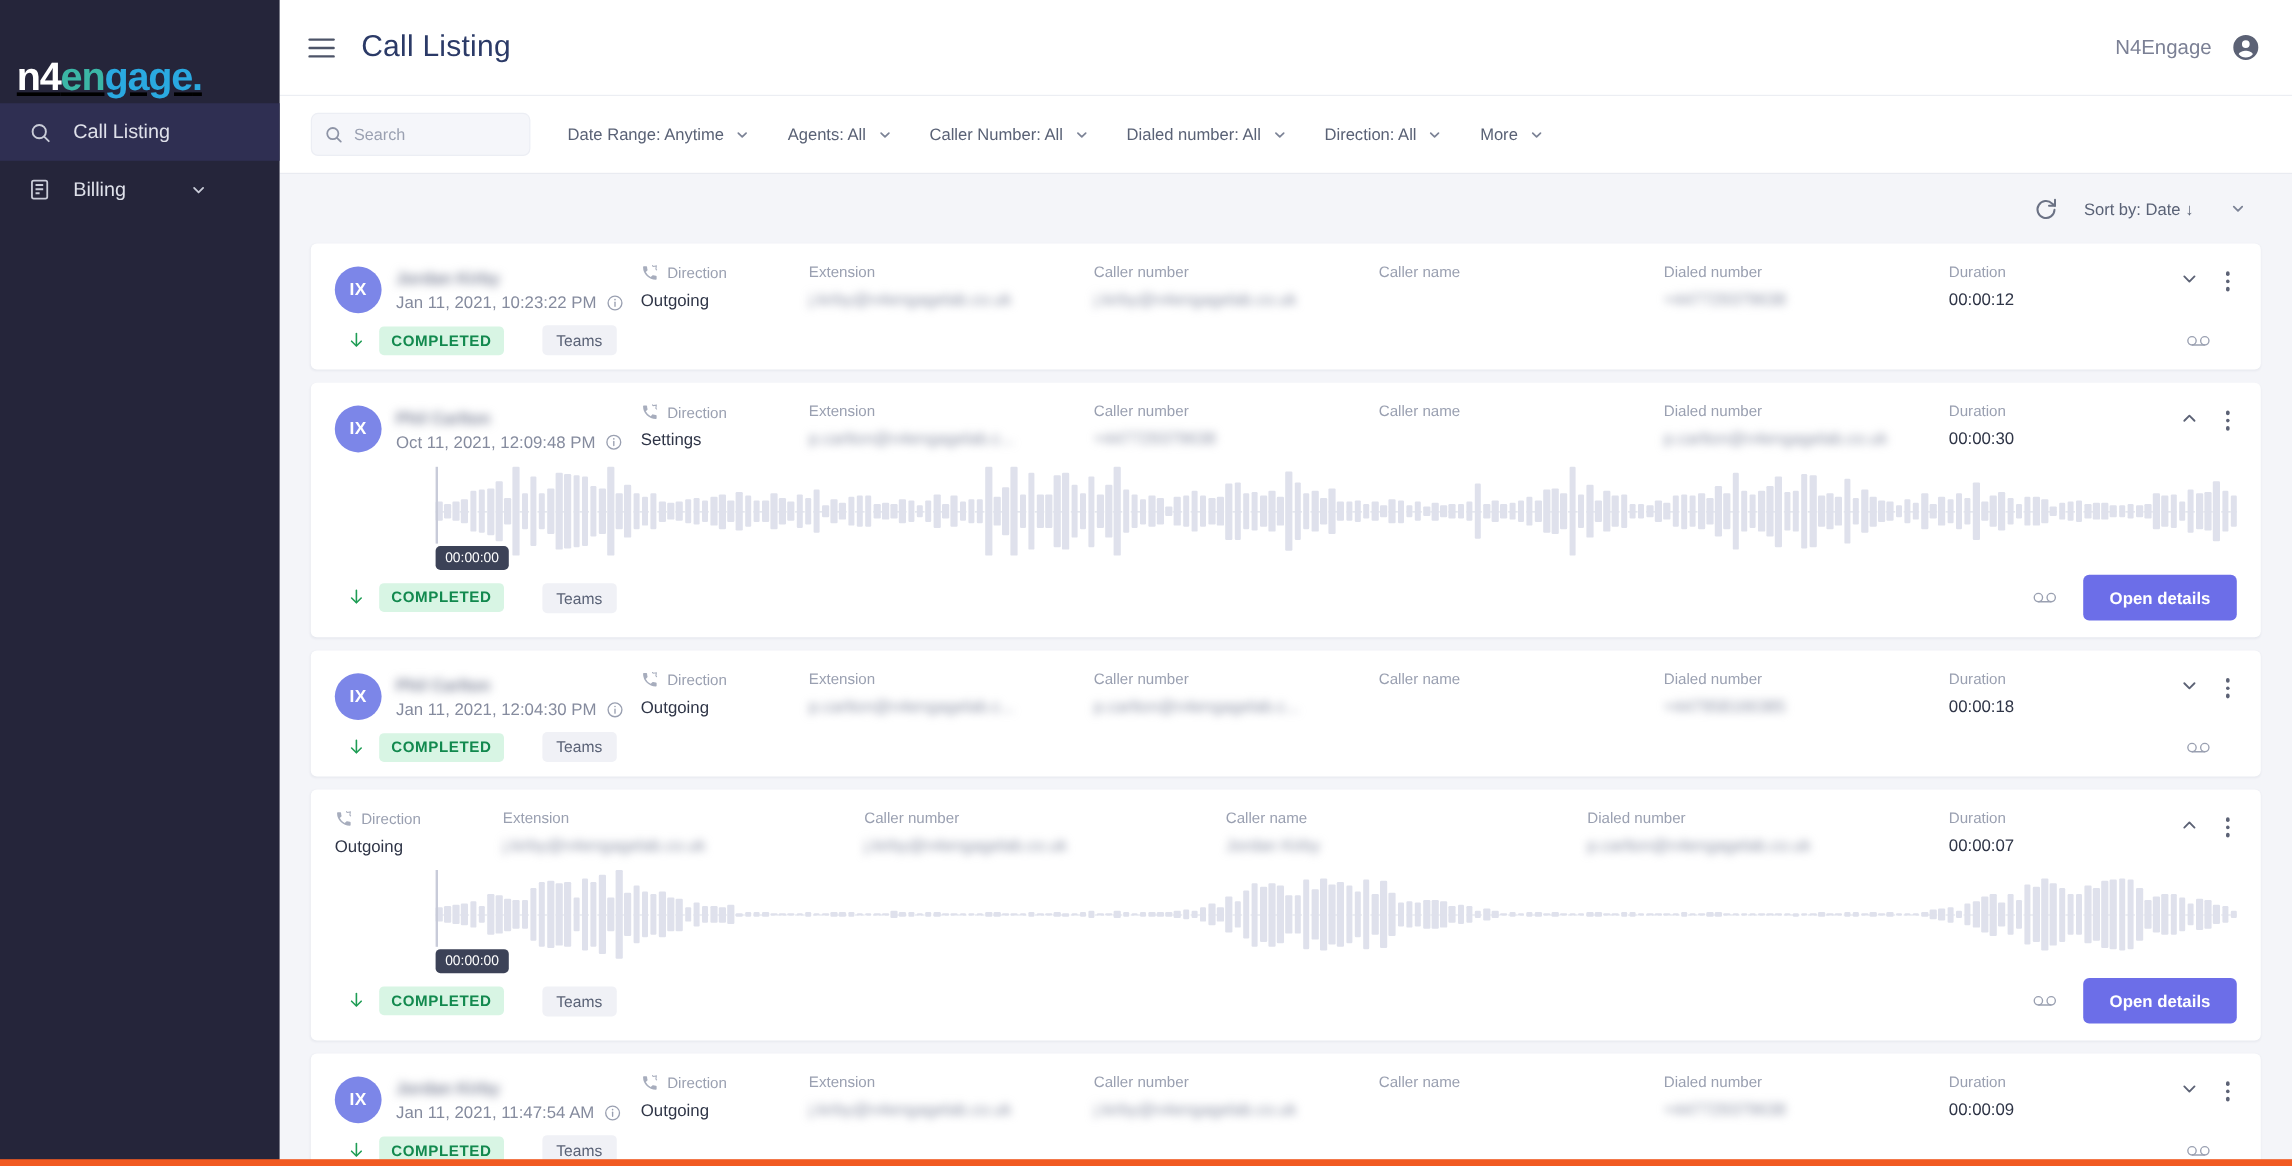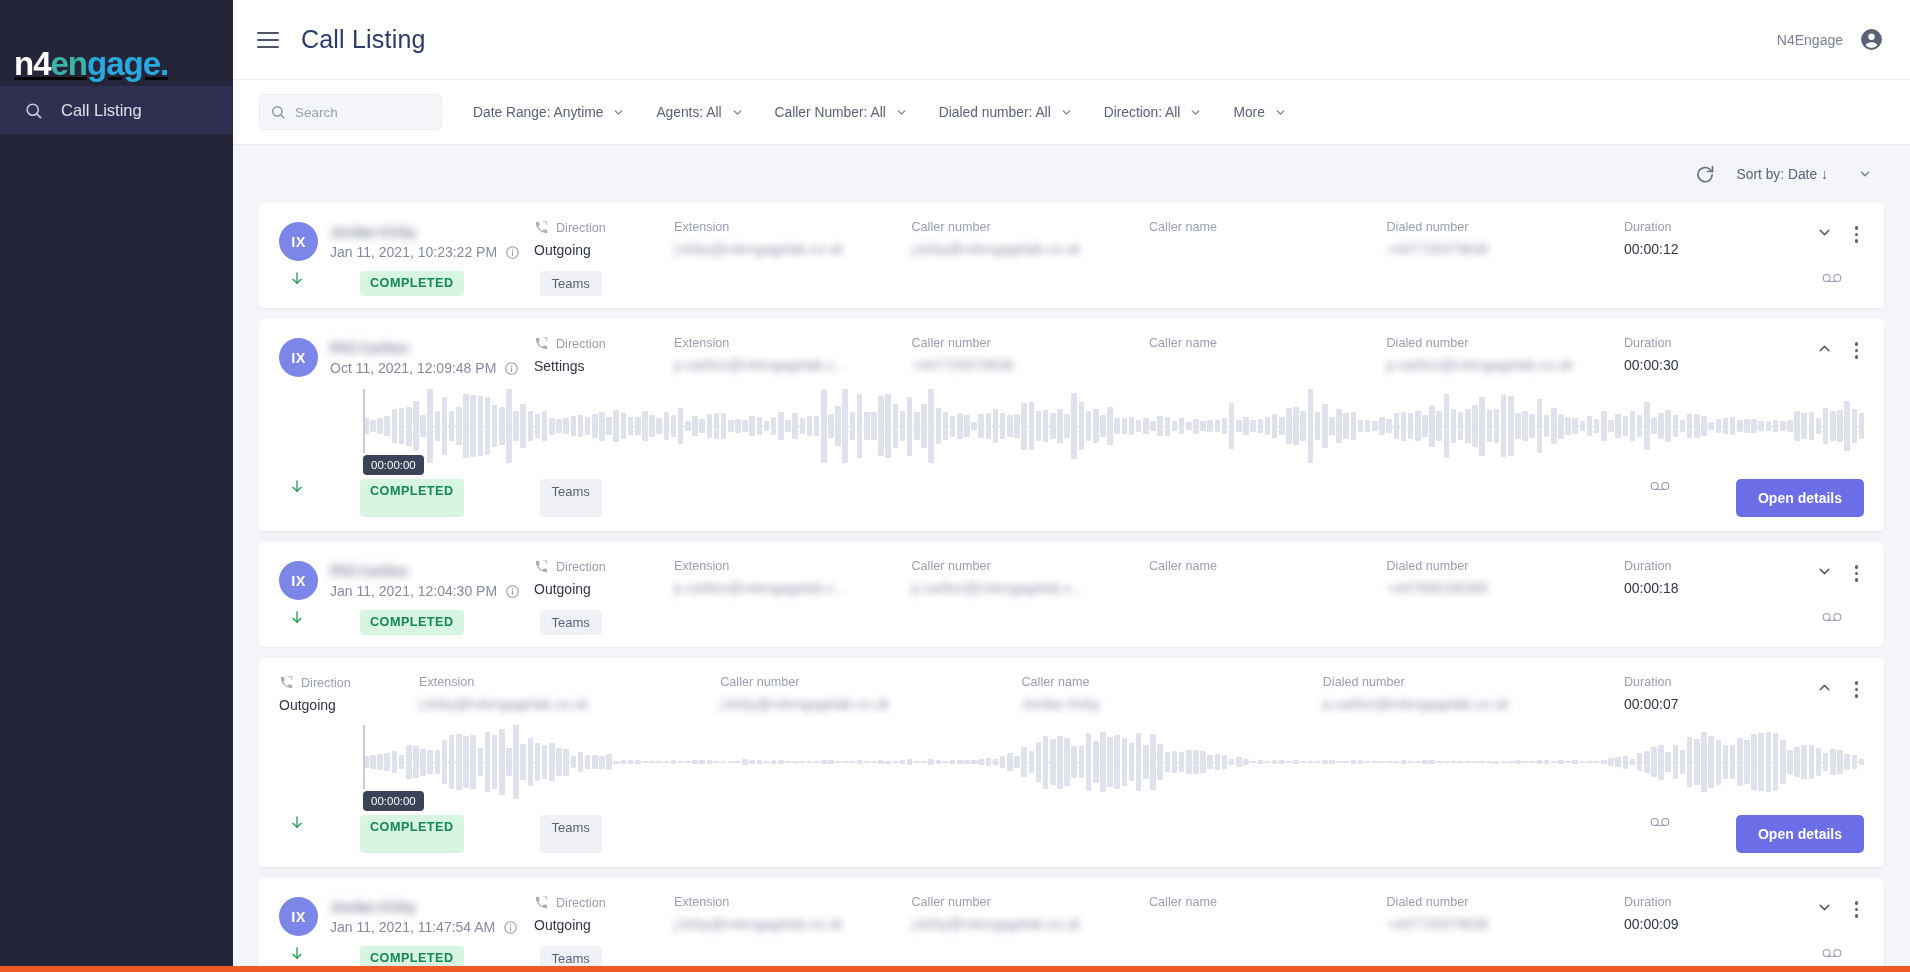--- a/index.html
+++ b/index.html
@@ -55,21 +55,21 @@
     display: flex; align-items: center;
     padding: 0 26px 0 24px;
     border-bottom: 1px solid #eceef3;
     flex: 0 0 80px;
   }
   .burger { width: 22px; height: 16px; display: flex; flex-direction: column;
     justify-content: space-between; cursor: pointer; margin-right: 22px; }
   .burger span { display: block; height: 2px; background: #4d5468; border-radius: 1px; }
   .page-title { font-size: 25px; color: #2b3a67; font-weight: 400; letter-spacing: .2px; }
   .top-spacer { flex: 1 1 auto; }
-  .user-name { font-size: 14px; color: #7b8095; margin-right: 16px; }
+  .user-name { font-size: 17px; color: #7b8095; margin-right: 16px; }
   .avatar-ico { color: #5c6275; display: flex; cursor: pointer; }
 
   .filterbar {
     height: 65px; background: #ffffff;
     display: flex; align-items: center;
     padding: 0 26px 0 26px;
     border-bottom: 1px solid #e9ebf1;
     flex: 0 0 65px;
   }
   .search-box {
@@ -160,22 +160,22 @@
     display: flex; align-items: center; gap: 1.6px; }
   .wave-bars i { flex: 1 1 auto; background: #dfe1ec; border-radius: 1px; display: block; }
   .time-badge {
     position: absolute; left: 0; bottom: -6px;
     background: #3c4257; color: #fff;
     font-size: 11.5px; border-radius: 4px;
     padding: 4px 8px; white-space: nowrap;
   }
 
   .card-foot {
-    display: flex; 
-    padding: 10px 0 14px 10px; min-height: 46px; gap: 44px;
+    display: flex; align-items: center;
+    padding: 10px 0 14px 10px; min-height: 46px;
   }
   .dl-ico { color: #1f9d55; display: flex; margin-right: 11px; cursor: pointer; }
   .badge-status {
     background: #d8f5e4; color: #12894e;
     font-size: 12.6px; font-weight: 700; letter-spacing: .5px;
     padding: 5px 10px; border-radius: 4px;
   }
   .badge-src {
     background: #f0f1f6; color: #5a6276;
     font-size: 13px; padding: 5px 12px; border-radius: 4px;
@@ -214,20 +214,36 @@
         <span class="nv-ico">
           <svg width="19" height="19" viewBox="0 0 24 24" fill="none" stroke="currentColor" stroke-width="2" stroke-linecap="round">
               <circle cx="11" cy="11" r="7"></circle>
               <line x1="16.2" y1="16.2" x2="21" y2="21"></line>
             </svg>
         </span>
         <span class="nv-label">Call Listing</span>
       </div>
 
 
+      <div class="nav-item">
+        <span class="nv-ico">
+          <svg width="18" height="18" viewBox="0 0 24 24" fill="none" stroke="currentColor" stroke-width="2">
+              <rect x="3.5" y="2" width="17" height="20" rx="2"></rect>
+              <line x1="7.5" y1="7" x2="16" y2="7" stroke-width="2.2"></line>
+              <line x1="7.5" y1="11.5" x2="16" y2="11.5" stroke-width="2.2"></line>
+              <line x1="7.5" y1="16" x2="12" y2="16" stroke-width="2.2"></line>
+            </svg>
+        </span>
+        <span class="nv-label">Billing</span>
+        <span class="nv-caret">
+          <svg width="15" height="15" viewBox="0 0 24 24" fill="none" stroke="currentColor" stroke-width="2.4" stroke-linecap="round" stroke-linejoin="round">
+              <polyline points="6 9 12 15 18 9"></polyline>
+            </svg>
+        </span>
+      </div>
 
     </nav>
   </aside>
 
   <div class="main">
 
     <header class="topbar">
       <div class="burger">
         <span></span>
           <span></span>

